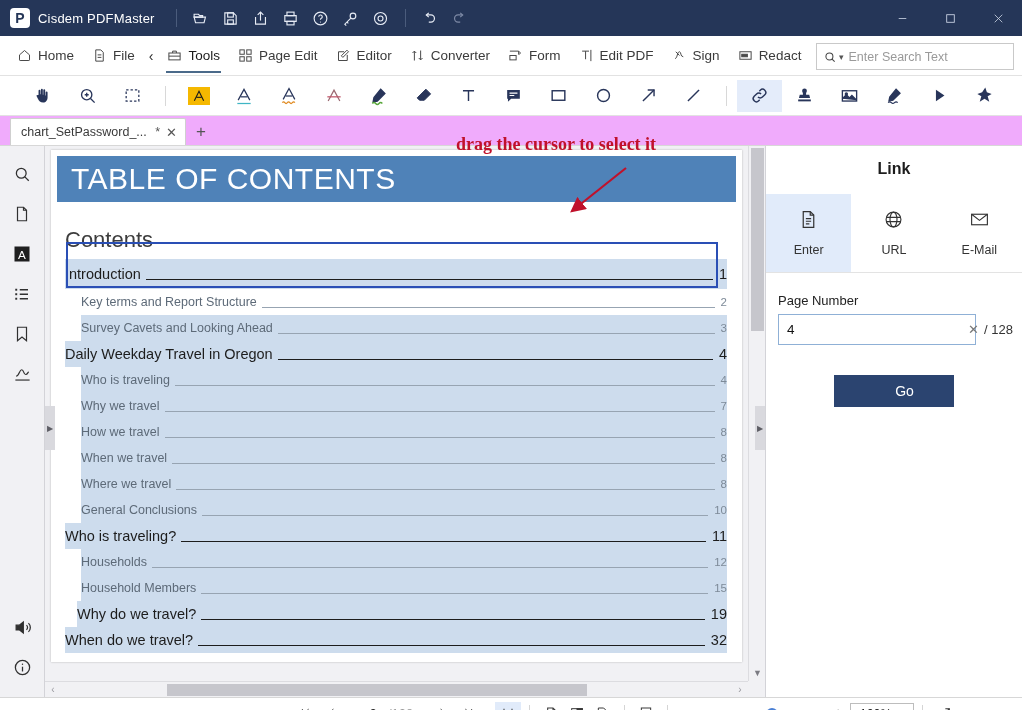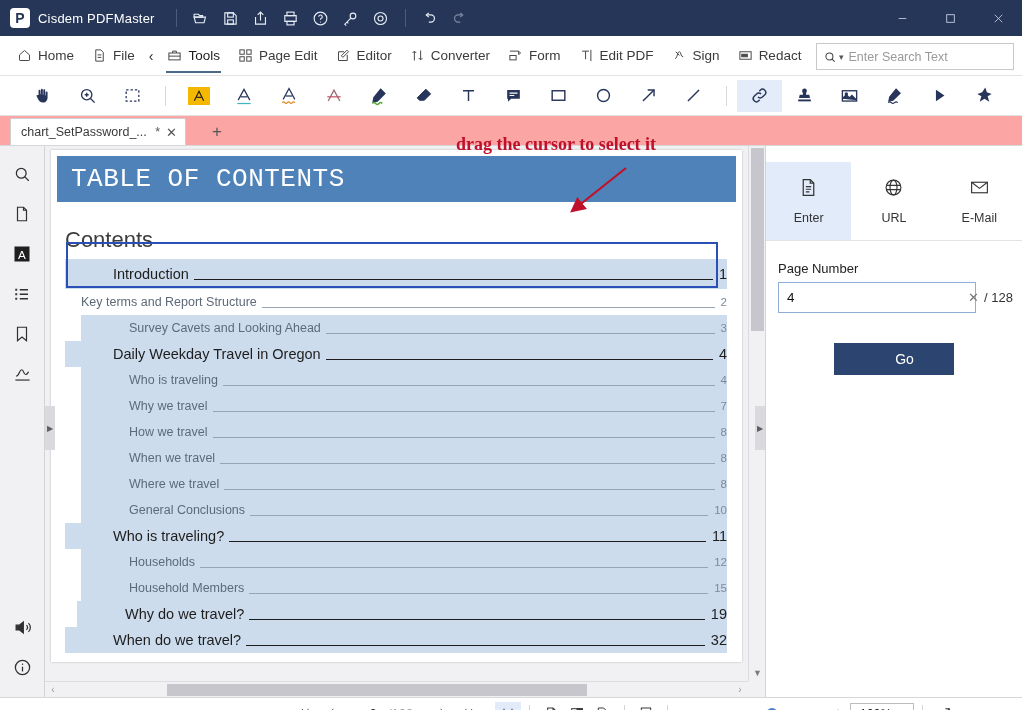--- a/index.html
+++ b/index.html
@@ -71,22 +71,22 @@
   }
   .tool {
     width: 45px; height: 32px; display: flex; align-items: center; justify-content: center;
     color: #28355a; flex: 0 0 auto;
   }
   .tool.sel { background: #e4ecfa; }
   .ts-sep { width: 1px; height: 20px; background: #d8d8d8; margin: 0 10px; flex: 0 0 auto; }
 
   
   .tabbar {
-    height: 30px; background: #fca5a5; display: flex; align-items: flex-end;
-    padding-left: 10px; border-bottom: 1px solid #d7d7d7; gap: 16px;
+    height: 30px; background: #f0abfc; display: flex; align-items: flex-end;
+    padding-left: 10px; border-bottom: 1px solid #d7d7d7;
   }
   .doctab {
     height: 27px; min-width: 176px; border: 1px solid #cfcfcf; border-bottom: none;
     background: #fff; display: flex; align-items: center; padding: 0 6px 0 10px;
     font-size: 12.5px; color: #3a3a3a; gap: 2px; border-radius: 2px 2px 0 0;
   }
   .doctab .tabname { flex: 1 1 auto; white-space: nowrap; overflow: hidden; }
   .doctab .tabmod { color: #555; margin: 0 2px; }
   .doctab .tabclose { color: #555; font-size: 13px; padding: 0 2px; }
   .newtab { width: 30px; height: 27px; display: flex; align-items: center; justify-content: center; color: #555; font-size: 17px; }
@@ -112,36 +112,36 @@
   }
   .page {
     position: absolute; left: 6px; top: 4px; width: 691px; height: 512px;
     background: #ffffff; box-shadow: 0 0 2px rgba(0,0,0,.25);
     overflow: hidden;
   }
   .toc-banner {
     height: 46px; background: #4f82b8; margin: 6px 0 0 6px; width: 679px;
     display: flex; align-items: center; padding-left: 14px;
   }
-  .toc-banner span { color: #fff; font-size: 26px; letter-spacing: .5px; font-weight: 300; font-family: Liberation Mono, monospace; }
+  .toc-banner span { color: #fff; font-size: 30px; letter-spacing: .5px; font-weight: 300; }
   .contents-hd { font-size: 22px; color: #3d3d3d; font-weight: 300; margin: 25px 0 4px 14px; }
 
   .toc-list { position: relative; margin-left: 14px; width: 662px; }
   .toc-row { position: relative; display: flex; align-items: center; height: 26px; }
   .toc-row .lbl { white-space: nowrap; padding-right: 5px; }
   .toc-row .dots { flex: 1 1 auto; border-bottom: 1px solid; height: 11px; }
   .toc-row .pg { padding-left: 6px; text-align: right; }
 
   .lv1 { font-size: 14.5px; color: #1d1d1d; }
   .lv1 .dots { border-color: #1d1d1d; }
   .lv1 .pg { font-size: 14.5px; color: #1d1d1d; }
   .lv2 { font-size: 12.5px; color: #5d6a78; margin-left: 16px; }
   .lv2 .dots { border-color: #97a4b2; }
   .lv2 .pg { font-size: 11.5px; color: #7d8a98; }
-  .row-shade { background: #cddced; padding-left: 48px; }
+  .row-shade { background: #cddced; }
 
   .sel-box {
     position: absolute; border: 2px solid #2a4fb5; background: transparent;
     pointer-events: none;
   }
 
   
   .vscroll {
     position: absolute; right: 0; top: 0; width: 17px; height: 100%;
     background: #f1f1f4; border-left: 1px solid #dcdce0;
@@ -744,20 +744,21 @@
         <div class="thumb"></div>
         <div class="arr" style="right:0;">›</div>
       </div>
 
       <div class="panel-toggle" style="left:0; top:260px;">▶</div>
 
       <div class="panel-toggle" style="right:0; top:260px;">▶</div>
     </div>
 
     <div class="rightpanel">
+      <div class="rp-title">Link</div>
 
       <div class="rp-tabs">
         <div class="rp-tab active">
           <span>
             <svg width="21" height="21" viewBox="0 0 24 24" fill="none" stroke="#333" stroke-width="1.4">
                 <path d="M6 3h8l4 4v14H6z"></path>
                 <path d="M14 3v4h4"></path>
                 <path d="M9 11h6M9 14h6M9 17h4"></path>
               </svg>
           </span>

